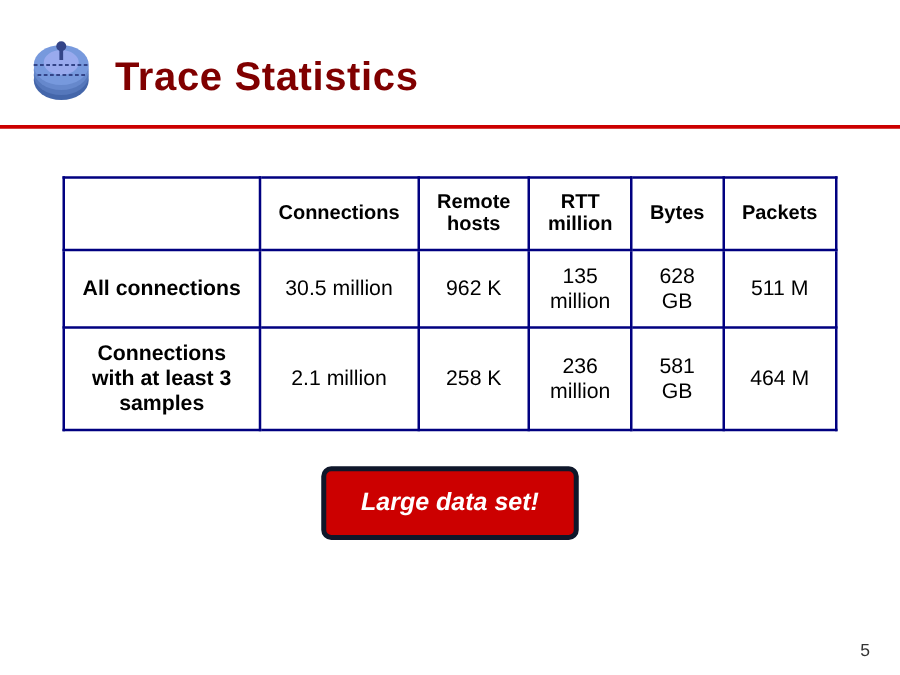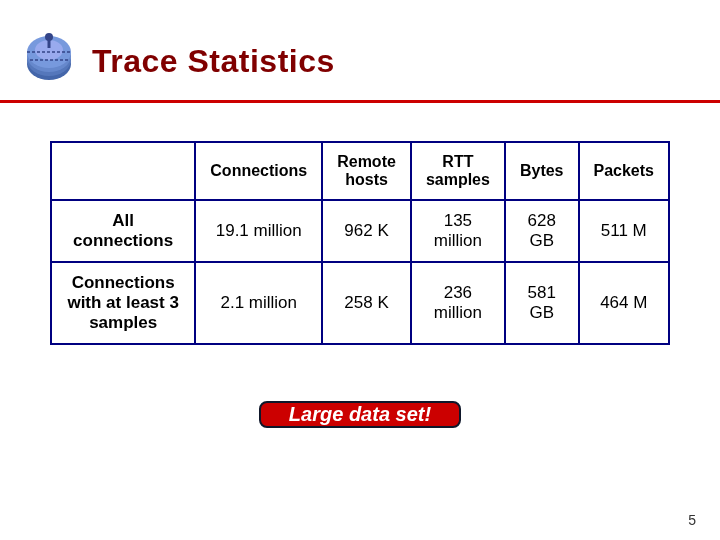--- a/index.html
+++ b/index.html
@@ -90,24 +90,23 @@
       justify-content: center;
       margin-top: 28px;
     }
 
     .large-dataset-badge {
       background: #cc0000;
       color: #ffffff;
       font-size: 20px;
       font-style: italic;
       font-weight: bold;
-      padding: 0 28px;
+      padding: 14px 28px;
       border-radius: 8px;
-      border: 2px solid #0f172a;
-      margin-top: 28px;
+      border: 4px solid #0f172a;
     }
 
     
     .page-number {
       position: absolute;
       bottom: 12px;
       right: 24px;
       font-size: 14px;
       color: #333;
     }
@@ -136,29 +135,29 @@
   </div>
 
   <div class="main-content">
 
     <table class="stats-table">
       <thead>
         <tr>
           <th></th>
           <th>Connections</th>
           <th>Remote hosts</th>
-          <th>RTT samples</th>
+          <th>RTT million</th>
           <th>Bytes</th>
           <th>Packets</th>
         </tr>
       </thead>
       <tbody>
         <tr>
           <td class="row-label">All connections</td>
-          <td>19.1 million</td>
+          <td>30.5 million</td>
           <td>962 K</td>
           <td>135 million</td>
           <td>628 GB</td>
           <td>511 M</td>
         </tr>
         <tr>
           <td class="row-label">Connections with at least 3 samples</td>
           <td>2.1 million</td>
           <td>258 K</td>
           <td>236 million</td>

